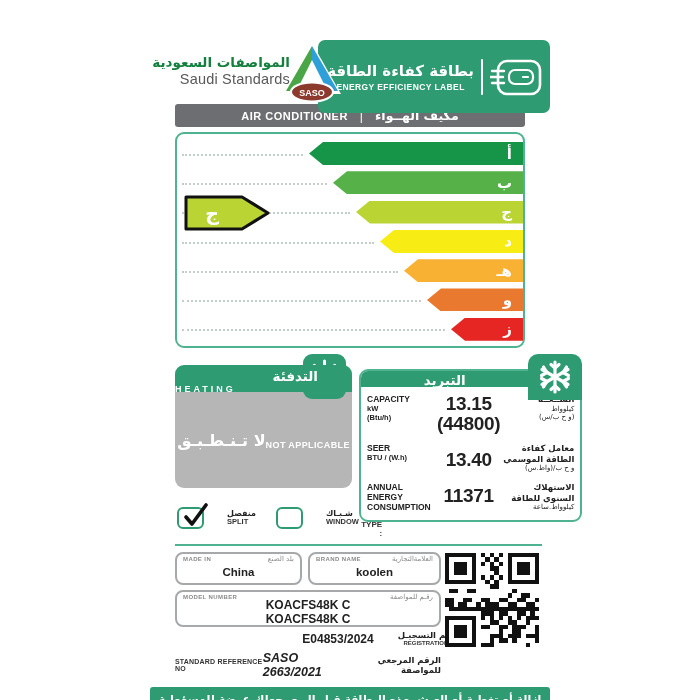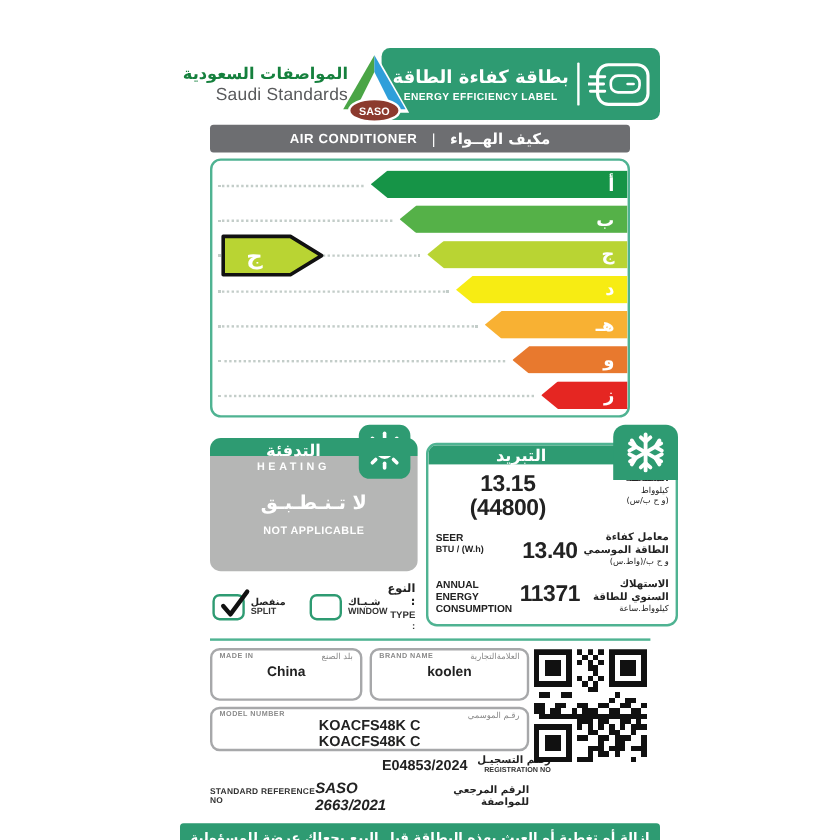--- a/index.html
+++ b/index.html
@@ -13,21 +13,21 @@
   html,body{width:700px;height:700px;background:#fff;overflow:hidden;}
   body{font-family:"Liberation Sans",sans-serif;color:#222;}
   .ar{font-family:"DejaVu Sans","Liberation Sans",sans-serif;}
   .label{position:relative;width:400px;margin:40px auto 0;}
 
   
   .header{position:relative;height:62px;}
   .header-text{position:absolute;left:0;top:0;width:140px;height:60px;display:flex;flex-direction:column;justify-content:center;align-items:flex-end;}
   .org-ar{color:#15803d;font-size:13.5px;font-weight:bold;}
   .org-en{color:#58595b;font-size:14.5px;margin-top:1px;letter-spacing:.2px;}
-  .header-green{position:absolute;left:168px;right:0;top:0;height:60px;background:var(--brand-green);border-radius:7px;display:flex;align-items:center;justify-content:flex-end;padding-right:8px;gap:7px;}
+  .header-green{position:absolute;left:168px;right:0;top:0;height:73px;background:var(--brand-green);border-radius:7px;display:flex;align-items:center;justify-content:flex-end;padding-right:8px;gap:7px;}
   .title-block{text-align:center;color:#fff;}
   .title-ar{font-size:15px;font-weight:bold;white-space:nowrap;}
   .title-en{font-size:8.5px;font-weight:bold;letter-spacing:.4px;margin-top:2px;}
   .vdiv{width:2px;height:36px;background:#fff;border-radius:1px;}
   .saso-logo{position:absolute;left:131px;top:1px;width:62px;height:62px;z-index:2;}
 
   
   .product-bar{margin:2px 25px 0;height:23px;background:var(--bar-gray);border-radius:3px;color:#fff;display:flex;align-items:center;justify-content:center;gap:12px;}
   .pb-en{font-size:11px;font-weight:bold;letter-spacing:.5px;}
   .pb-sep{font-size:12px;}
@@ -37,28 +37,28 @@
   .rating-box{position:relative;margin:5px 25px 0;height:216px;border:2px solid var(--teal);border-radius:9px;background:#fff;padding-top:5px;overflow:visible;}
   .rating-row{position:relative;height:29.3px;}
   .dotline{position:absolute;top:50%;left:5px;border-top:2px dotted #c3cdc9;}
   .arrow{position:absolute;right:0;top:3px;height:23px;display:flex;align-items:center;justify-content:flex-end;padding-right:11px;color:#fff;font-weight:bold;font-size:15px;clip-path:polygon(14px 0%,100% 0%,100% 100%,14px 100%,0% 50%);}
   .sel-pointer{position:absolute;left:7px;width:86px;height:36px;z-index:3;}
 
   
   .mid{display:flex;gap:7px;margin:6px 8px 0 25px;align-items:flex-start;}
   .heat-col{width:177px;position:relative;padding-top:11px;}
   .sun-tab{position:absolute;right:6px;top:0;width:43px;height:45px;background:var(--brand-green);border-radius:9px;display:flex;align-items:flex-start;justify-content:center;padding-top:5px;}
-  .heat-header{position:relative;background:var(--brand-green);height:15px;border-radius:9px 9px 0 0;color:#fff;text-align:center;padding-top:3px;padding-right:34px;}
+  .heat-header{position:relative;background:var(--brand-green);height:27px;border-radius:9px 9px 0 0;color:#fff;padding-top:3px;padding-right:34px;}
   .heat-title-ar{font-size:13.5px;font-weight:bold;}
   .heat-title-en{font-size:9px;font-weight:bold;letter-spacing:3px;}
-  .heat-body{background:var(--na-gray);height:96px;border-radius:0 0 9px 9px;display:flex;flex-direction:column;align-items:center;justify-content:center;color:#fff;}
+  .heat-body{background:var(--na-gray);height:96px;border-radius:0 0 9px 9px;display:flex;flex-direction:row;align-items:center;justify-content:center;color:#fff;}
   .na-ar{font-size:16px;font-weight:bold;}
   .na-en{font-size:9px;font-weight:bold;margin-top:9px;letter-spacing:.4px;}
   .type-row{margin-top:9px;display:flex;align-items:center;padding:0 2px;}
-  .type-option{display:flex;align-items:center;gap:5px;}
+  .type-option{display:flex;align-items:center;gap:23px;}
   .type-option + .type-option{margin-left:20px;}
   .cb{position:relative;width:27px;height:22px;border:2px solid var(--brand-green);border-radius:6px;background:#fff;}
   .cb .check{display:none;position:absolute;left:2px;top:-8px;overflow:visible;}
   .cb.checked .check{display:block;}
   .opt-labels{display:flex;flex-direction:column;line-height:1.15;}
   .opt-ar{font-size:8px;font-weight:bold;text-align:left;}
   .opt-en{font-size:7.5px;font-weight:bold;color:#333;}
   .type-label{margin-left:auto;text-align:right;line-height:1.2;}
   .tl-ar{font-size:9.5px;font-weight:bold;}
   .tl-en{font-size:8px;font-weight:bold;color:#333;}
@@ -76,29 +76,29 @@
   .c-val{flex:1;text-align:center;font-weight:bold;font-size:19px;line-height:1.05;letter-spacing:-.3px;}
   .c-ar{width:74px;text-align:right;font-size:8.5px;font-weight:bold;line-height:1.25;direction:rtl;}
   .c-ar .sub{font-size:7px;font-weight:normal;}
 
   .tealine{margin:5px 8px 0 25px;border-top:2px solid var(--teal);}
 
   
   .info{position:relative;margin:6px 8px 0 25px;min-height:97px;}
   .fields{width:266px;}
   .frow{display:flex;gap:6px;}
-  .fbox{position:relative;border:2px solid #a7a8aa;border-radius:8px;height:44px;background:#fff;}
+  .fbox{position:relative;border:2px solid #a7a8aa;border-radius:8px;height:33px;background:#fff;}
   .fbox .cap-en{position:absolute;top:2px;left:6px;font-size:6px;font-weight:bold;color:#8a8a8a;letter-spacing:.4px;}
   .fbox .cap-ar{position:absolute;top:1px;right:6px;font-size:7px;color:#8a8a8a;}
   .fbox .fval{text-align:center;margin-top:12px;font-size:11.5px;font-weight:bold;}
   .fbox.made{width:127px;}
   .fbox.brand{flex:1;}
   .fbox.model{margin-top:5px;height:37px;}
   .fbox.model .fval{margin-top:7px;line-height:1.15;font-size:12px;}
-  .reg-row{margin-top:4px;display:flex;justify-content:flex-end;align-items:center;gap:8px;width:284px;}
+  .reg-row{margin-top:4px;display:flex;justify-content:flex-end;align-items:center;gap:24px;width:284px;}
   .reg-val{font-size:12px;font-weight:bold;}
   .reg-labels{text-align:right;line-height:1.1;}
   .reg-ar{font-size:8.5px;font-weight:bold;}
   .reg-en{font-size:6px;font-weight:bold;color:#333;}
   .std-row{margin-top:4px;display:flex;align-items:center;justify-content:space-between;width:266px;}
   .std-en{font-size:7px;font-weight:bold;color:#333;letter-spacing:.2px;}
   .std-val{font-size:12.5px;font-weight:bold;font-style:italic;}
   .std-ar{font-size:8.5px;font-weight:bold;}
   .qr{position:absolute;right:0;top:1px;width:100px;height:94px;}
 
@@ -255,20 +255,25 @@
               <line x1="31.5" y1="16.5" x2="26" y2="13.5"></line>
           </g>
         </svg>
       </div>
       <div class="cool-box">
         <div class="cool-header">
           <div class="cool-title-ar ar" dir="rtl">التبريد</div>
         </div>
         <div class="cool-rows">
           <div class="cool-row">
+            <div class="c-en">
+              <div>CAPACITY</div>
+              <div class="sub">kW</div>
+              <div class="sub">(Btu/h)</div>
+            </div>
             <div class="c-val">
               <div>13.15</div>
               <div>(44800)</div>
             </div>
             <div class="c-ar ar">
               <div>الســعــة</div>
               <div class="sub">كيلوواط</div>
               <div class="sub">(و ح ب/س)</div>
             </div>
           </div>
@@ -315,21 +320,21 @@
           <div class="fval">China</div>
         </div>
         <div class="fbox brand">
           <span class="cap-en">BRAND NAME</span>
           <span class="cap-ar ar" dir="rtl">العلامةالتجارية</span>
           <div class="fval">koolen</div>
         </div>
       </div>
       <div class="fbox model">
         <span class="cap-en">MODEL NUMBER</span>
-        <span class="cap-ar ar" dir="rtl">رقـم الموسمي</span>
+        <span class="cap-ar ar" dir="rtl">رقـم للمواصفة</span>
         <div class="fval">
           <div>KOACFS48K C</div>
           <div>KOACFS48K C</div>
         </div>
       </div>
       <div class="reg-row">
         <span class="reg-val">E04853/2024</span>
         <span class="reg-labels">
           <div class="reg-ar ar" dir="rtl">رقـم التسجيـل</div>
           <div class="reg-en">REGISTRATION NO</div>

